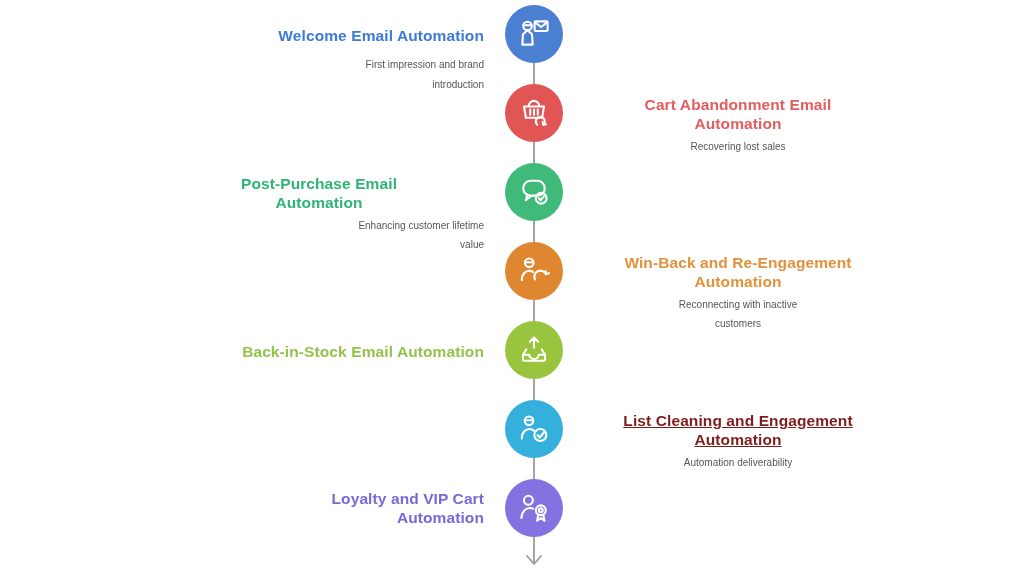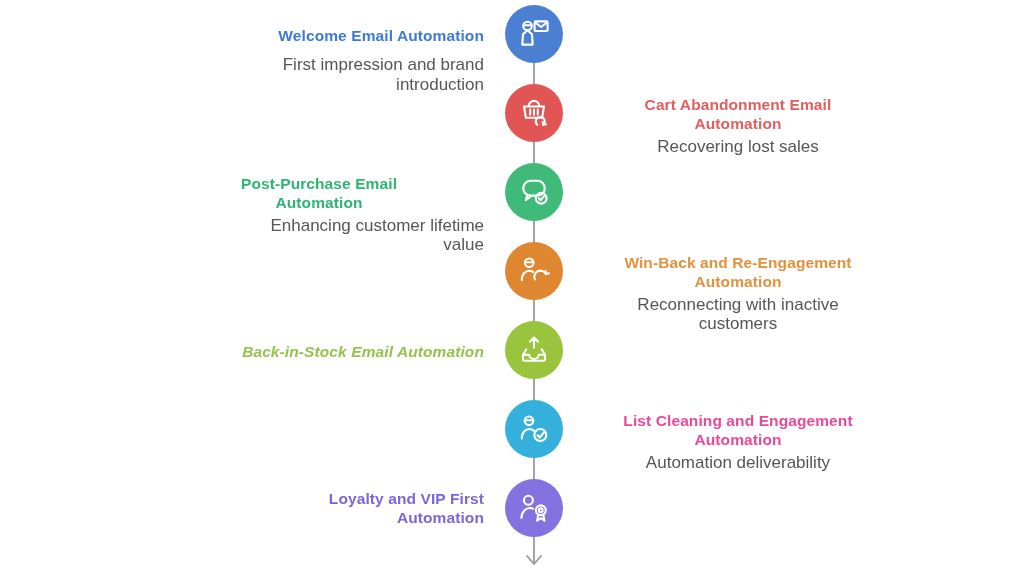--- a/index.html
+++ b/index.html
@@ -41,21 +41,21 @@
   .itemtext.right { left: 583px;  width: 310px; text-align: center; }
 
   .title {
     font-size: 15.5px;
     font-weight: 700;
     line-height: 19.3px;
     white-space: pre-line;
     letter-spacing: 0.1px;
   }
   .subtitle {
-    font-size: 17px;
+    font-size: 10px;
     font-weight: 400;
     line-height: 19.8px;
     white-space: pre-line;
     margin-top: 3px;
     color: var(--subtitle-color, #54565a);
   }
   .gap-lg .subtitle { margin-top: 10px; }
 </style>
 </head>
 <body style="background: rgb(255, 255, 255);">
@@ -129,45 +129,45 @@
   </div>
 
   <div class="circle" style="top: 321px; background: rgb(153, 196, 62);">
     <svg width="36" height="36" viewBox="0 0 36 36">
       <path d="M18 15.8 V5.6 M13.9 9.7 L18 5.5 l4.1 4.2"></path>
       <path d="M10.3 17.3 L7 22.8 V27.4 a1.3 1.3 0 0 0 1.3 1.3 H27.7 A1.3 1.3 0 0 0 29 27.4 V22.8 L25.7 17.3"></path>
       <path d="M7 22.8 h6.3 a4.7 4.2 0 0 0 9.4 0 H29"></path>
     </svg>
   </div>
   <div class="itemtext left gap-lg" style="top:342px">
-    <div class="title" style="color: rgb(150, 194, 76); font-style: italic;">Back-in-Stock Email Automation</div>
+    <div class="title" style="color: rgb(150, 194, 76);">Back-in-Stock Email Automation</div>
   </div>
 
   <div class="circle" style="top: 400px; background: rgb(53, 176, 220);">
     <svg width="36" height="36" viewBox="0 0 36 36">
       <circle cx="13" cy="9.8" r="4.3"></circle>
       <path d="M9 9.2 h8"></path>
       <path d="M5.8 27.6 c0-6.6 4.3-9.6 7.4-9.6 1.9 0 3.4 0.7 4.5 1.6"></path>
       <circle cx="24.3" cy="24" r="6"></circle>
       <path d="M21.5 24.2 l2.3 2.3 4.6-5.6"></path>
     </svg>
   </div>
   <div class="itemtext right" style="top:411px">
-    <div class="title" style="color: #ec4899;">List Cleaning and Engagement
+    <div class="title" style="color: #7f1d1d; text-decoration: underline;">List Cleaning and Engagement
 Automation</div>
     <div class="subtitle">Automation deliverability</div>
   </div>
 
   <div class="circle" style="top: 479px; background: rgb(131, 114, 224);">
     <svg width="36" height="36" viewBox="0 0 36 36">
       <circle cx="12.4" cy="10.3" r="4.5"></circle>
       <path d="M5.4 28 c0.4-7 4.8-10 8.4-10 1.1 0 2.2 0.2 3.2 0.7"></path>
       <circle cx="24.8" cy="20.3" r="4.9"></circle>
       <circle cx="24.8" cy="20.3" r="1.9"></circle>
       <path d="M22.3 24.6 l-1.2 6 3.7-2.5 3.7 2.5-1.2-6"></path>
     </svg>
   </div>
   <div class="itemtext left" style="top:489px">
-    <div class="title" style="color: rgb(122, 103, 216);">Loyalty and VIP First
+    <div class="title" style="color: rgb(122, 103, 216);">Loyalty and VIP Cart
 Automation</div>
   </div>
 
 </div>
 
 </body></html>

